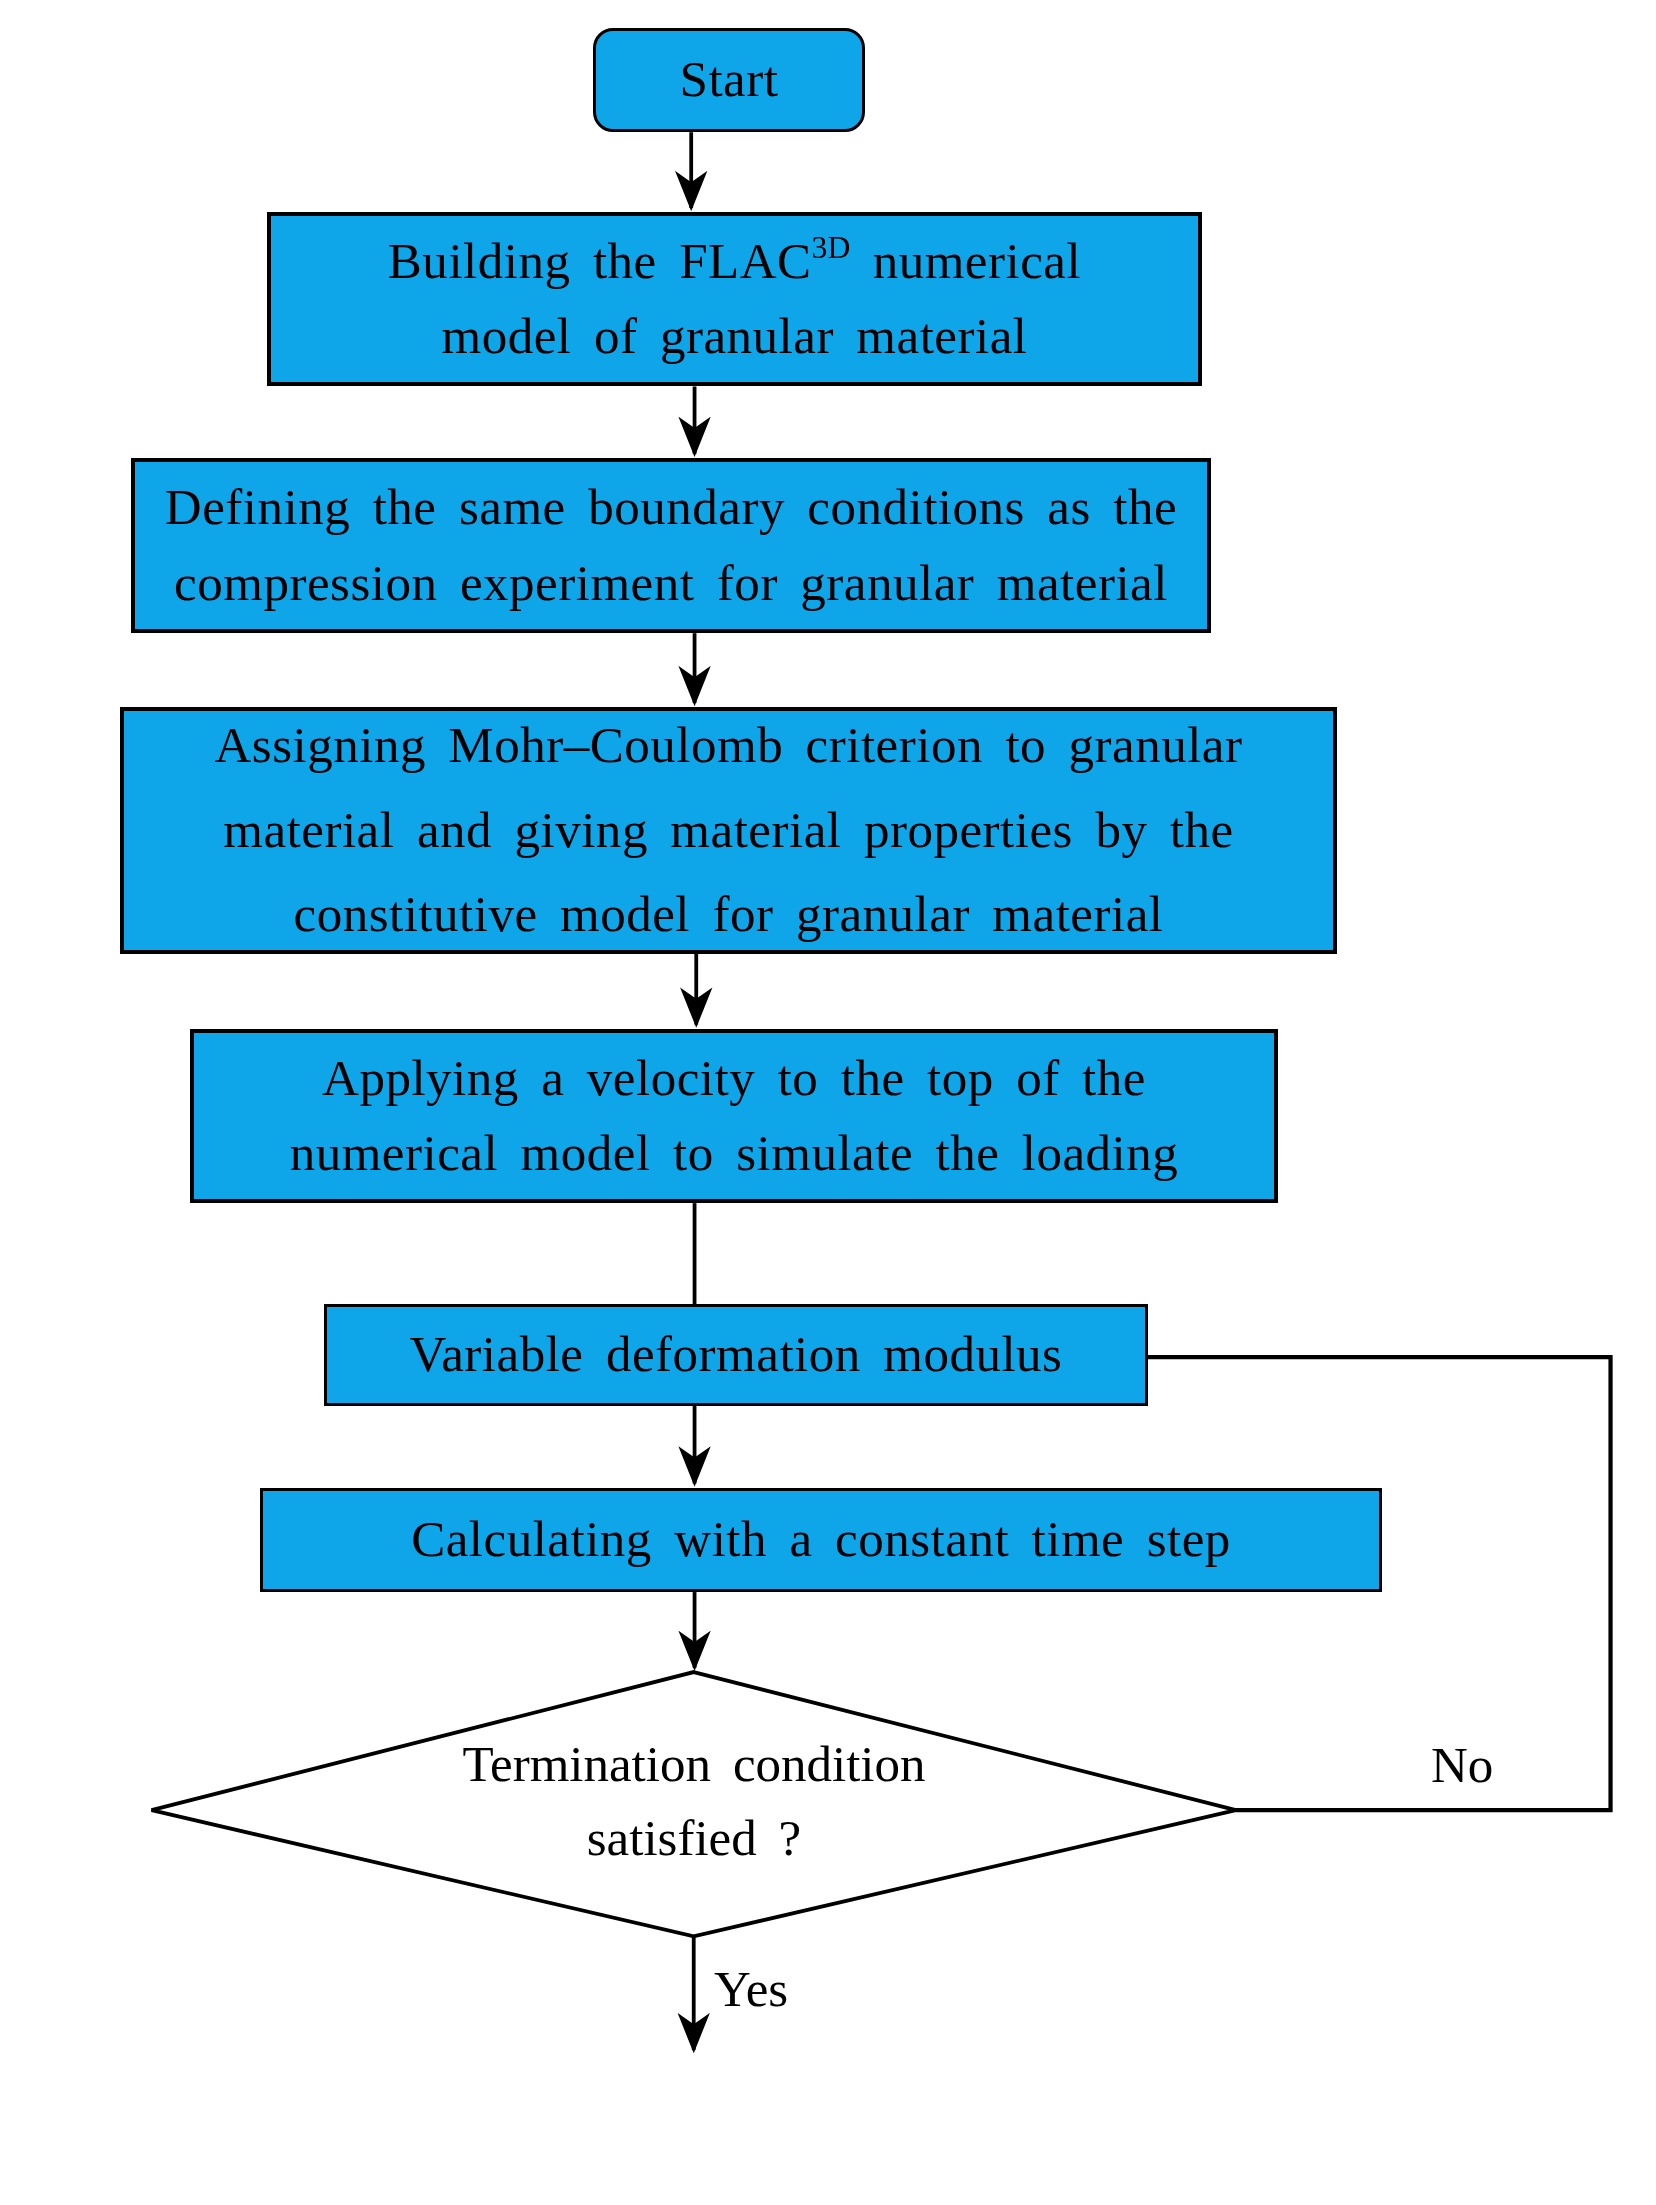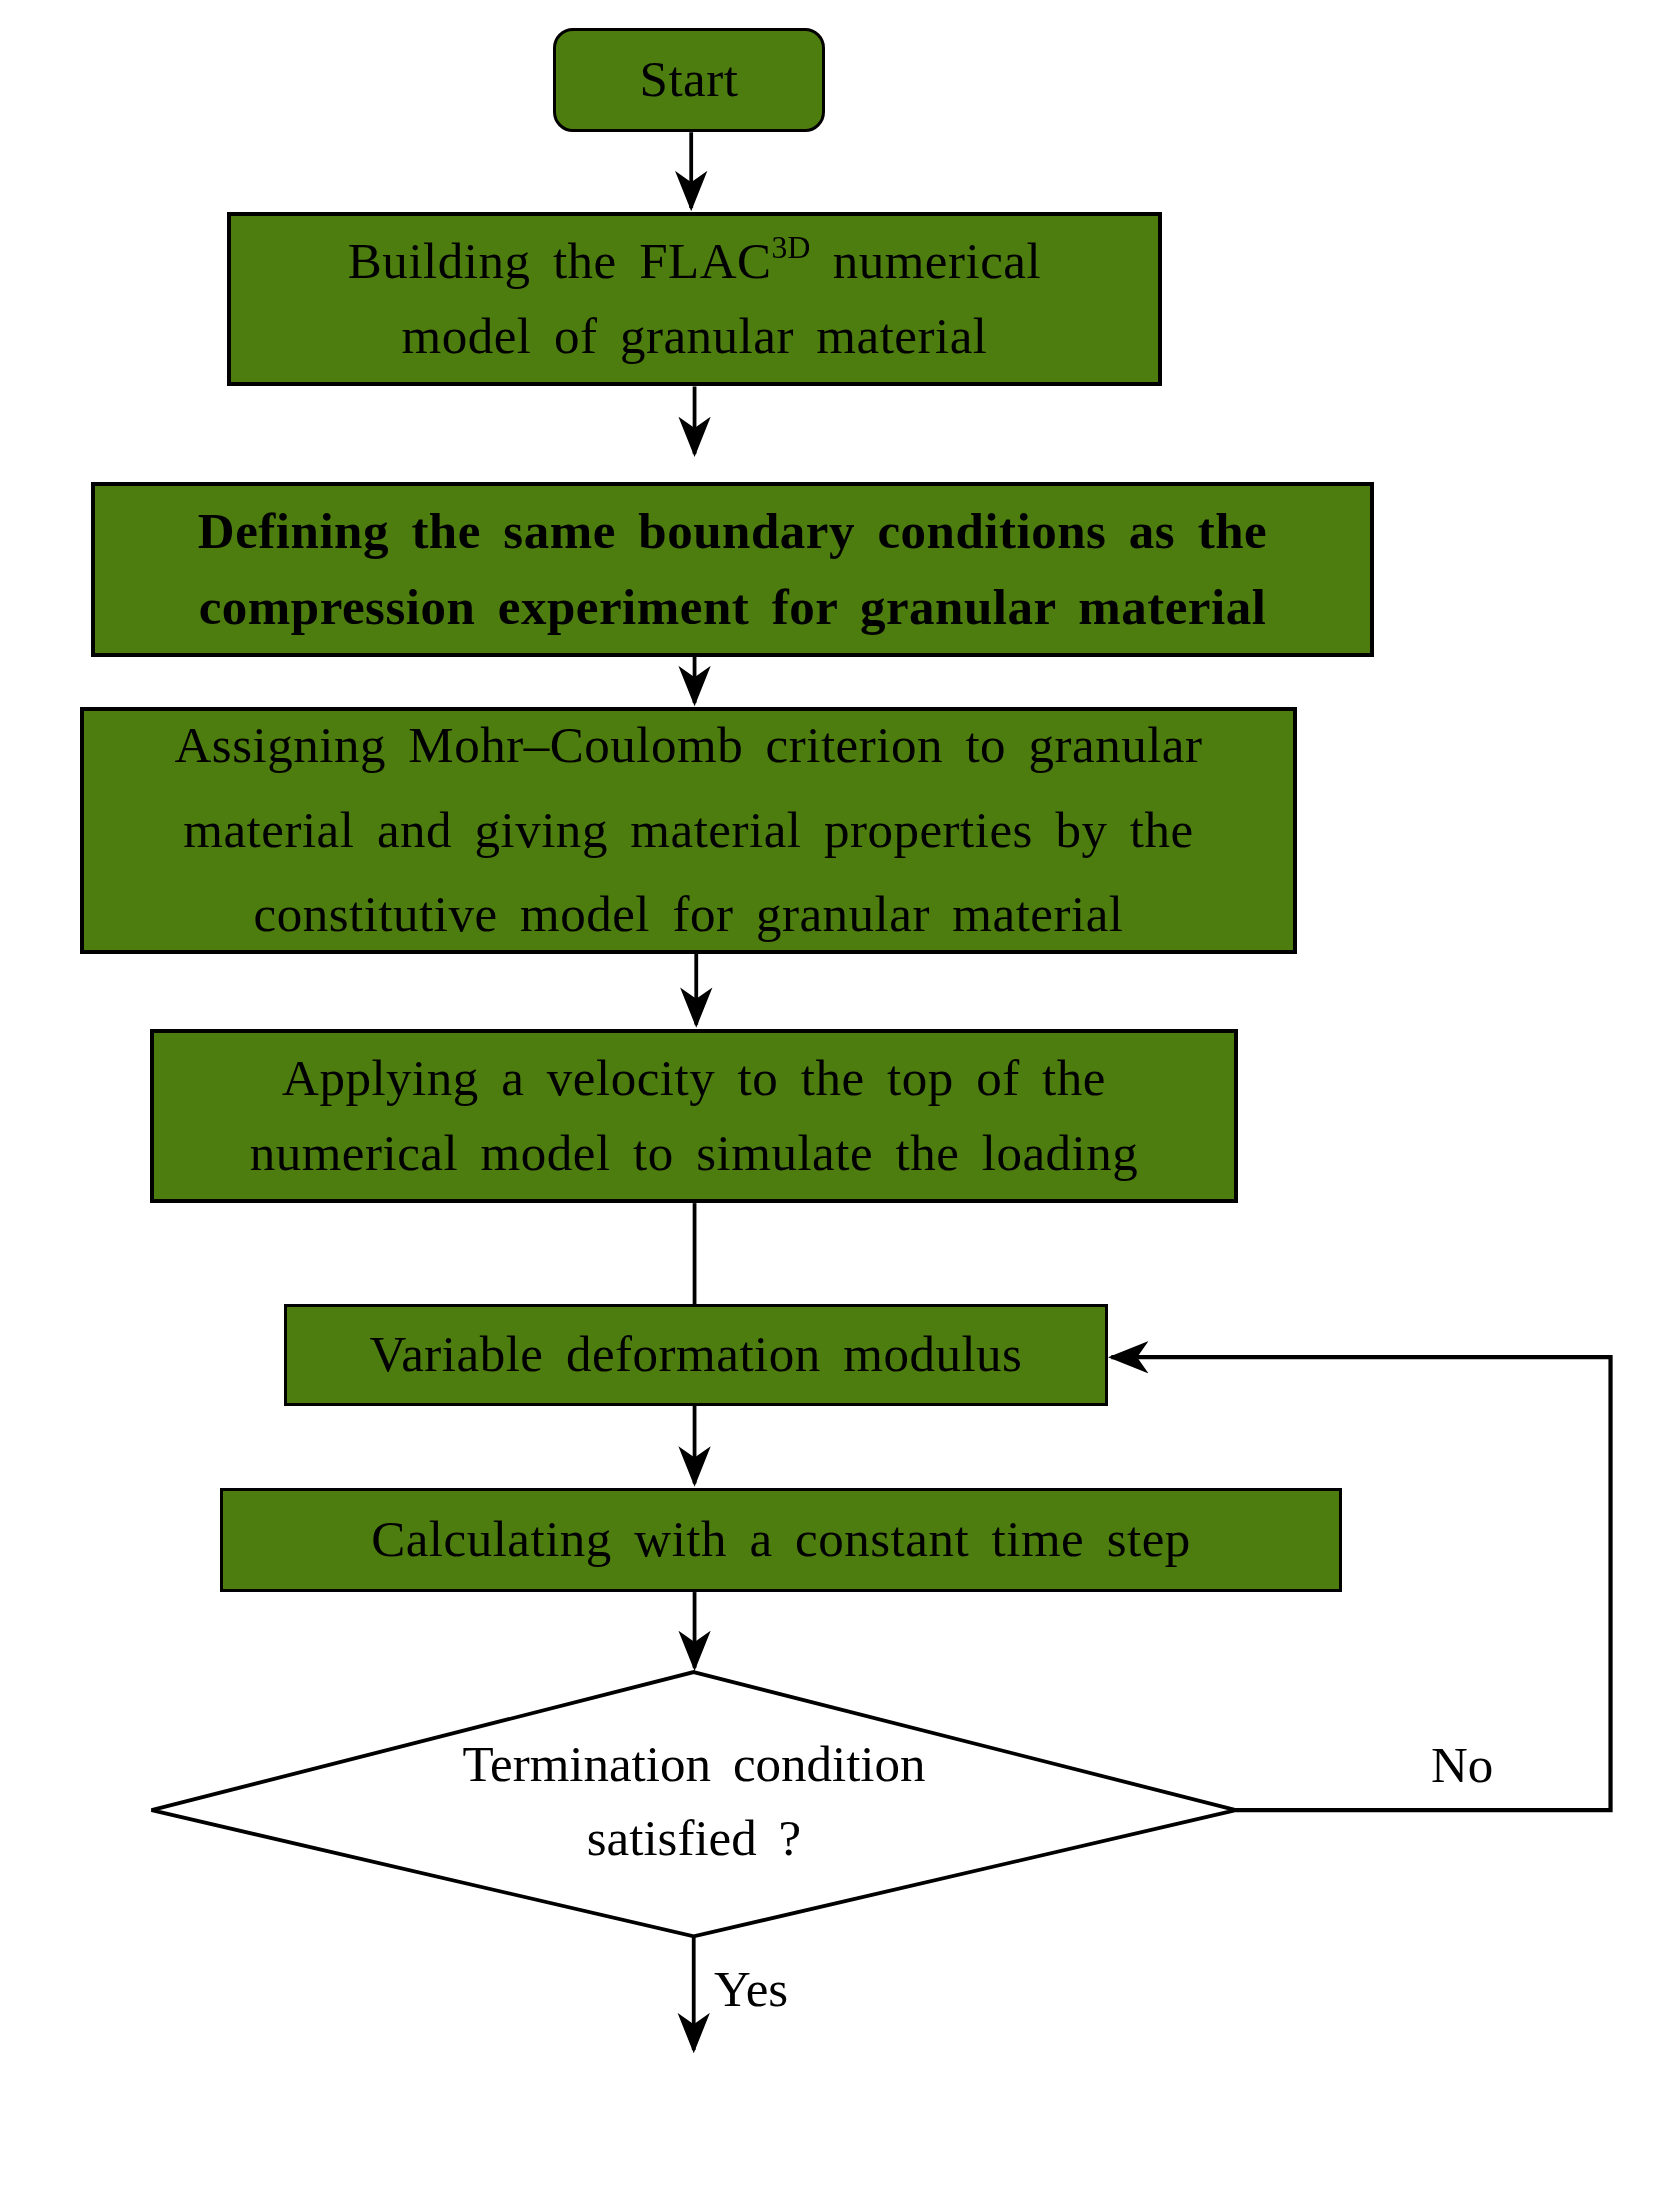--- a/index.html
+++ b/index.html
@@ -19,30 +19,31 @@
   #wires {
     position: absolute;
     left: 0;
     top: 0;
     width: 1656px;
     height: 2205px;
   }
   .node {
     position: absolute;
     box-sizing: border-box;
-    background: #4d7c0f;
+    background: #0ea5e9;
     display: flex;
     flex-direction: column;
     align-items: center;
     justify-content: center;
     text-align: center;
     font-size: 51px;
     line-height: 1.48;
     word-spacing: 0.18em;
     letter-spacing: 0.01em;
+    margin-left: 40px;
   }
   .rect {
     border: 4.2px solid #000000;
   }
   .terminal {
     border: 3.4px solid #000000;
     border-radius: 20px;
   }
   .line {
     white-space: nowrap;
@@ -101,21 +102,21 @@
 
   <div class="node terminal" style="left:553px; top:28px; width:272px; height:104px;">
     <span class="line">Start</span>
   </div>
 
   <div class="node rect" style="left:227px; top:212px; width:935px; height:174px;">
     <span class="line"><span>Building the FLAC</span><sup class="flac-sup">3D</sup><span> numerical</span></span>
     <span class="line">model of granular material</span>
   </div>
 
-  <div class="node rect" style="left:91px; top:482px; width:1283px; height:175px;font-weight:bold;">
+  <div class="node rect" style="left:91px; top:458px; width:1080px; height:175px;">
     <span class="line">Defining the same boundary conditions as the</span>
     <span class="line">compression experiment for granular material</span>
   </div>
 
   <div class="node rect" style="left:80px; top:707px; width:1217px; height:247px;gap:9px;">
     <span class="line">Assigning Mohr–Coulomb criterion to granular</span>
     <span class="line">material and giving material properties by the</span>
     <span class="line">constitutive model for granular material</span>
   </div>
 

